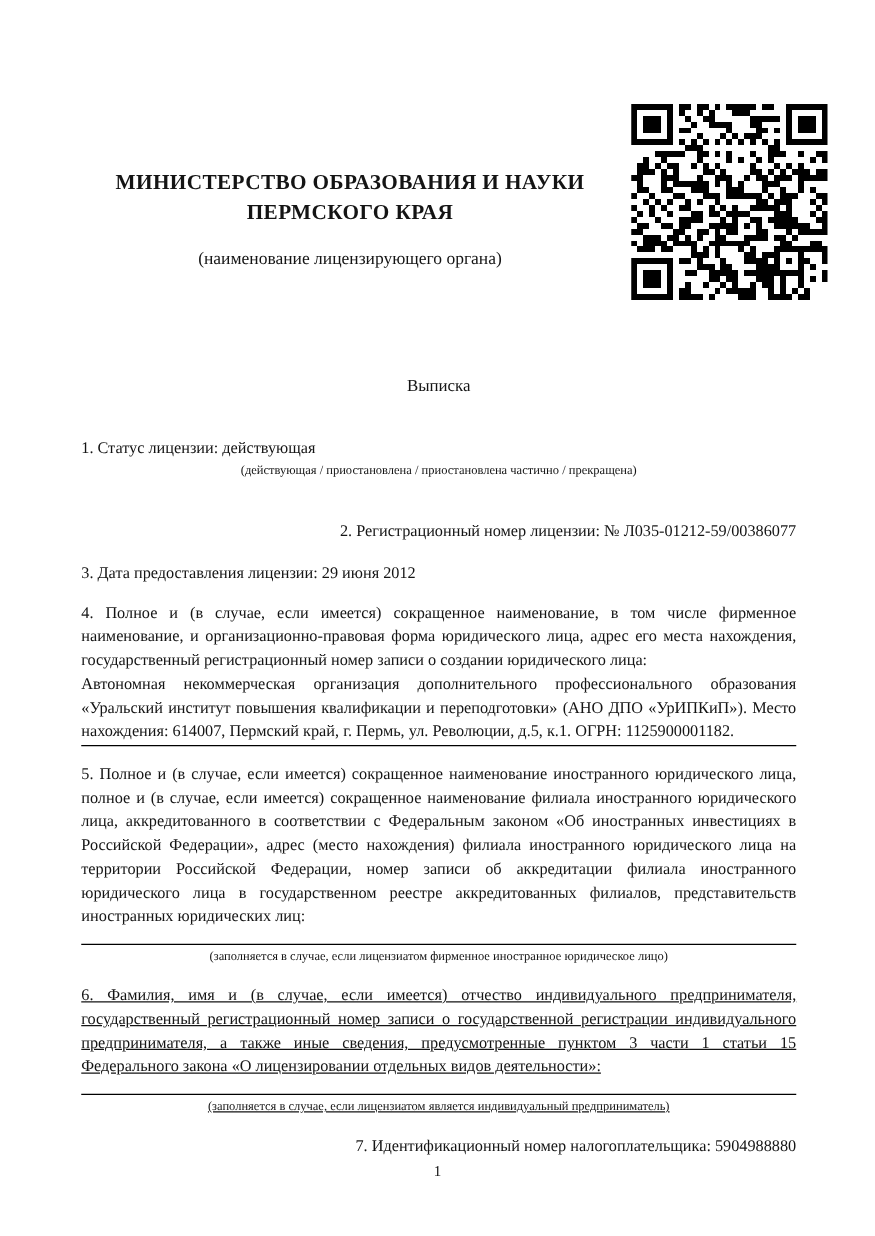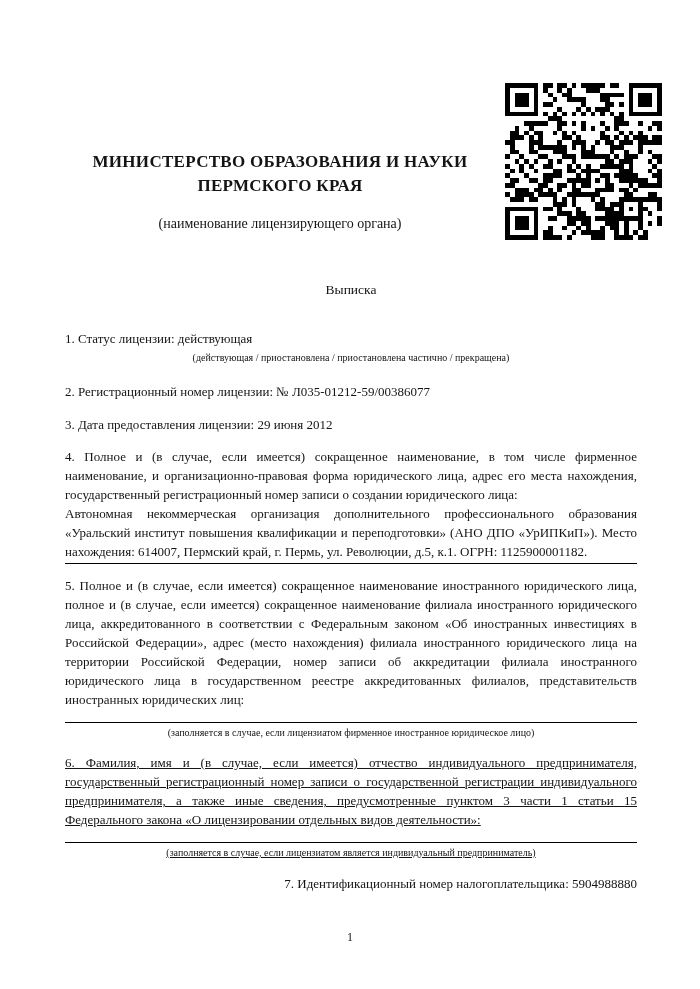--- a/index.html
+++ b/index.html
@@ -1,35 +1,35 @@
 <!DOCTYPE html>
 <html><head>
 <meta charset="utf-8">
 <style>
   html,body{margin:0;padding:0;background:#fff;}
   .page{
     position:relative;width:700px;height:989px;background:#ffffff;
     font-family:"Liberation Serif", serif;color:#141414;overflow:hidden;
   }
-  .content{position:absolute;left:65px;top:16px;width:572px;}
+  .content{position:absolute;left:65px;top:0;width:572px;}
   
   .org{width:430px;margin-top:134px;text-align:center;font-weight:bold;
        font-size:17px;line-height:24px;letter-spacing:.3px;}
   .org-note{width:430px;text-align:center;font-size:14px;margin-top:18px;}
   .qr{position:absolute;top:83px;right:38px;width:157px;height:157px;}
   
-  .doc-title{margin-top:48px;text-align:center;font-size:13.5px;line-height:20px;}
+  .doc-title{margin-top:83px;text-align:center;font-size:13.5px;line-height:20px;}
   
   .item{font-size:13px;line-height:19px;}
   .it-just{text-align:justify;}
   .note{text-align:center;font-size:10px;line-height:13px;margin-top:3px;}
   .rule{border-top:1.6px solid #000;margin-top:2px;}
   .rule-gap{margin-top:13px;}
   .m1{margin-top:29px;}
-  .m2{margin-top:18px;}
+  .m2{margin-top:32px;text-align:right;}
   .m3{margin-top:14px;}
   .m4{margin-top:13px;}
   .m5{margin-top:12px;}
   .m6{margin-top:14px;text-decoration:underline;}
   .m7{margin-top:15px;text-align:right;}
   .page-num{position:absolute;left:0;top:930px;width:100%;text-align:center;font-size:12px;}
 </style>
 </head>
 <body>
 

